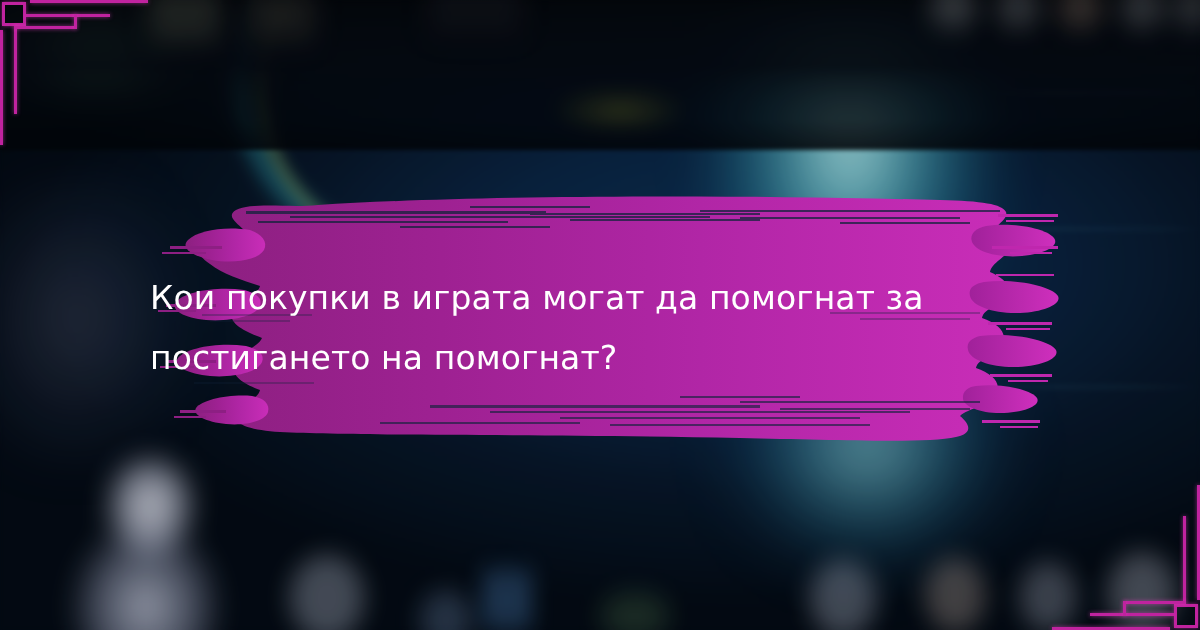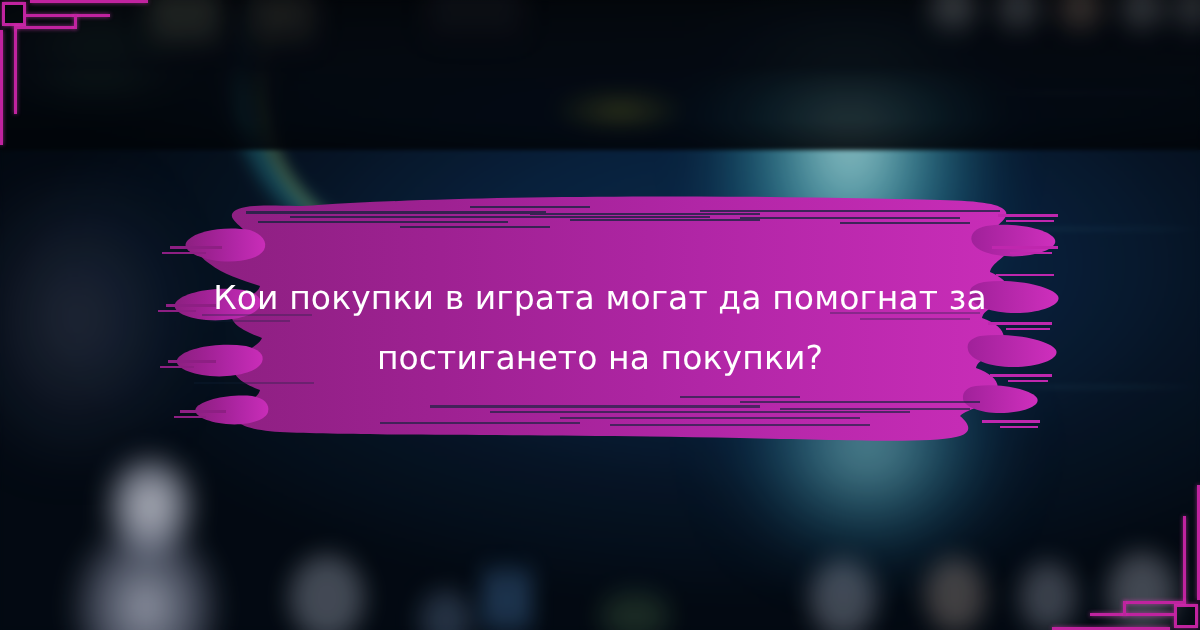--- a/index.html
+++ b/index.html
@@ -167,21 +167,21 @@
     height:100%;
     display:block;
   }
 
   
   #quote {
     position:absolute;
     left:150px;
     top:268px;
     width:900px;
-    text-align:center;
+    text-align:left;
     color:#ffffff;
     font-family:"DejaVu Sans", sans-serif;
     font-size:33px;
     font-weight:400;
     line-height:60px;
     letter-spacing:.1px;
     text-rendering:geometricPrecision;
     z-index:40;
   }
   #quote .qline { display:block; white-space:nowrap; }
@@ -373,16 +373,16 @@
         <rect x="70" y="134" width="80" height="2"></rect>
         <rect x="54" y="196" width="120" height="2"></rect>
         <rect x="690" y="126" width="150" height="2"></rect>
         <rect x="720" y="132" width="110" height="2"></rect>
       </g>
     </svg>
   </div>
 
   <div id="quote">
     <span class="qline">Кои покупки в играта могат да помогнат за</span>
-    <span class="qline">постигането на покупки?</span>
+    <span class="qline">постигането на помогнат?</span>
   </div>
 
 </div>
 
 </body></html>

